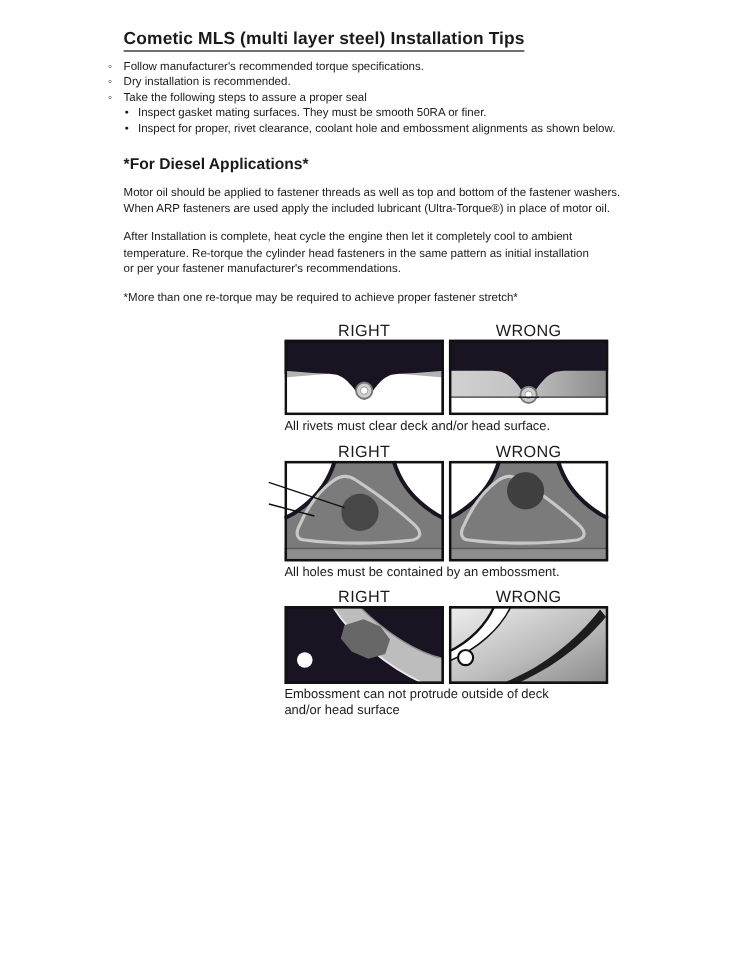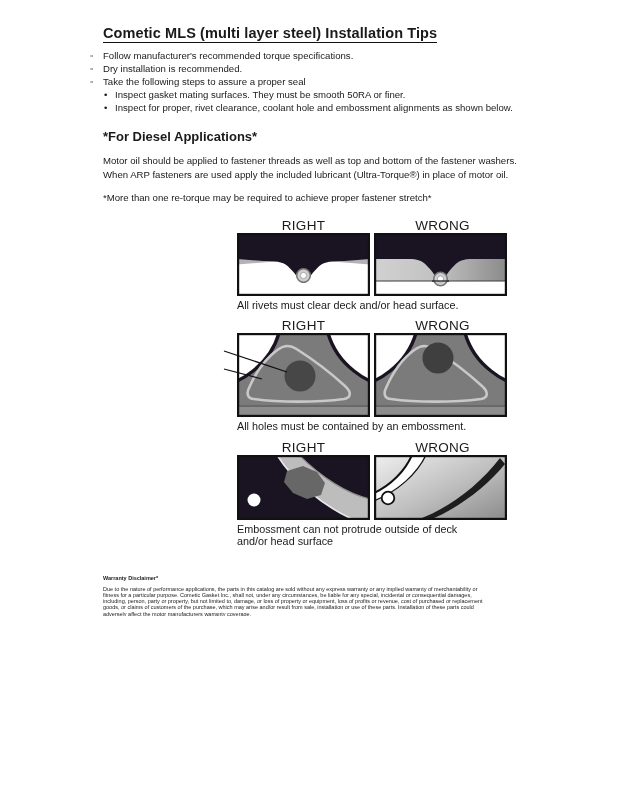--- a/index.html
+++ b/index.html
@@ -17,21 +17,21 @@
   .b .m{width:13px;flex:none;}
   .b.sub{padding-left:14px;}
   .b.sub .m{width:11px;}
   .diesel-heading{margin:15px 0 0 0;font-size:13px;font-weight:bold;}
   .para{margin:10px 0 0 0;font-size:9.6px;line-height:13.5px;white-space:pre-line;max-width:470px;}
   .preline{white-space:pre-line;}
 
   .diagrams{margin-top:13px;}
   .drow{margin-left:134px;width:272px;position:relative;}
   .drow + .drow{margin-top:7px;}
-  .dlabels{display:flex;gap:4px;font-size:13.5px;line-height:15px;letter-spacing:.3px;justify-content:space-between;}
+  .dlabels{display:flex;gap:4px;font-size:13.5px;line-height:15px;letter-spacing:.3px;}
   .dlabels span{width:133px;text-align:center;}
   .dboxes{display:flex;gap:4px;}
   .dbox{display:block;}
   .dcaption{font-size:10.8px;line-height:12.5px;margin-top:3px;white-space:pre-line;}
   .annotations{
     position:absolute;left:-126px;top:13px;width:114px;text-align:right;
     font-size:10px;line-height:11.5px;
   }
   .ann-embossment{margin-top:8px;}
   .leader-overlay{position:absolute;left:-126px;top:0;pointer-events:none;}
@@ -68,20 +68,23 @@
       </div>
       <div class="b sub">
         <span class="m">•</span>
         <span>Inspect for proper, rivet clearance, coolant hole and embossment alignments as shown below.</span>
       </div>
     </div>
 
     <h2 class="diesel-heading">*For Diesel Applications*</h2>
     <p class="para">Motor oil should be applied to fastener threads as well as top and bottom of the fastener washers.
 When ARP fasteners are used apply the included lubricant (Ultra-Torque®) in place of motor oil.</p>
+    <p class="para">After Installation is complete, heat cycle the engine then let it completely cool to ambient
+temperature. Re-torque the cylinder head fasteners in the same pattern as initial installation
+or per your fastener manufacturer's recommendations.</p>
     <p class="para">*More than one re-torque may be required to achieve proper fastener stretch*</p>
 
     <div class="diagrams">
 
       <div class="drow">
         <div class="dlabels">
           <span>RIGHT</span>
           <span>WRONG</span>
         </div>
         <div class="dboxes">

